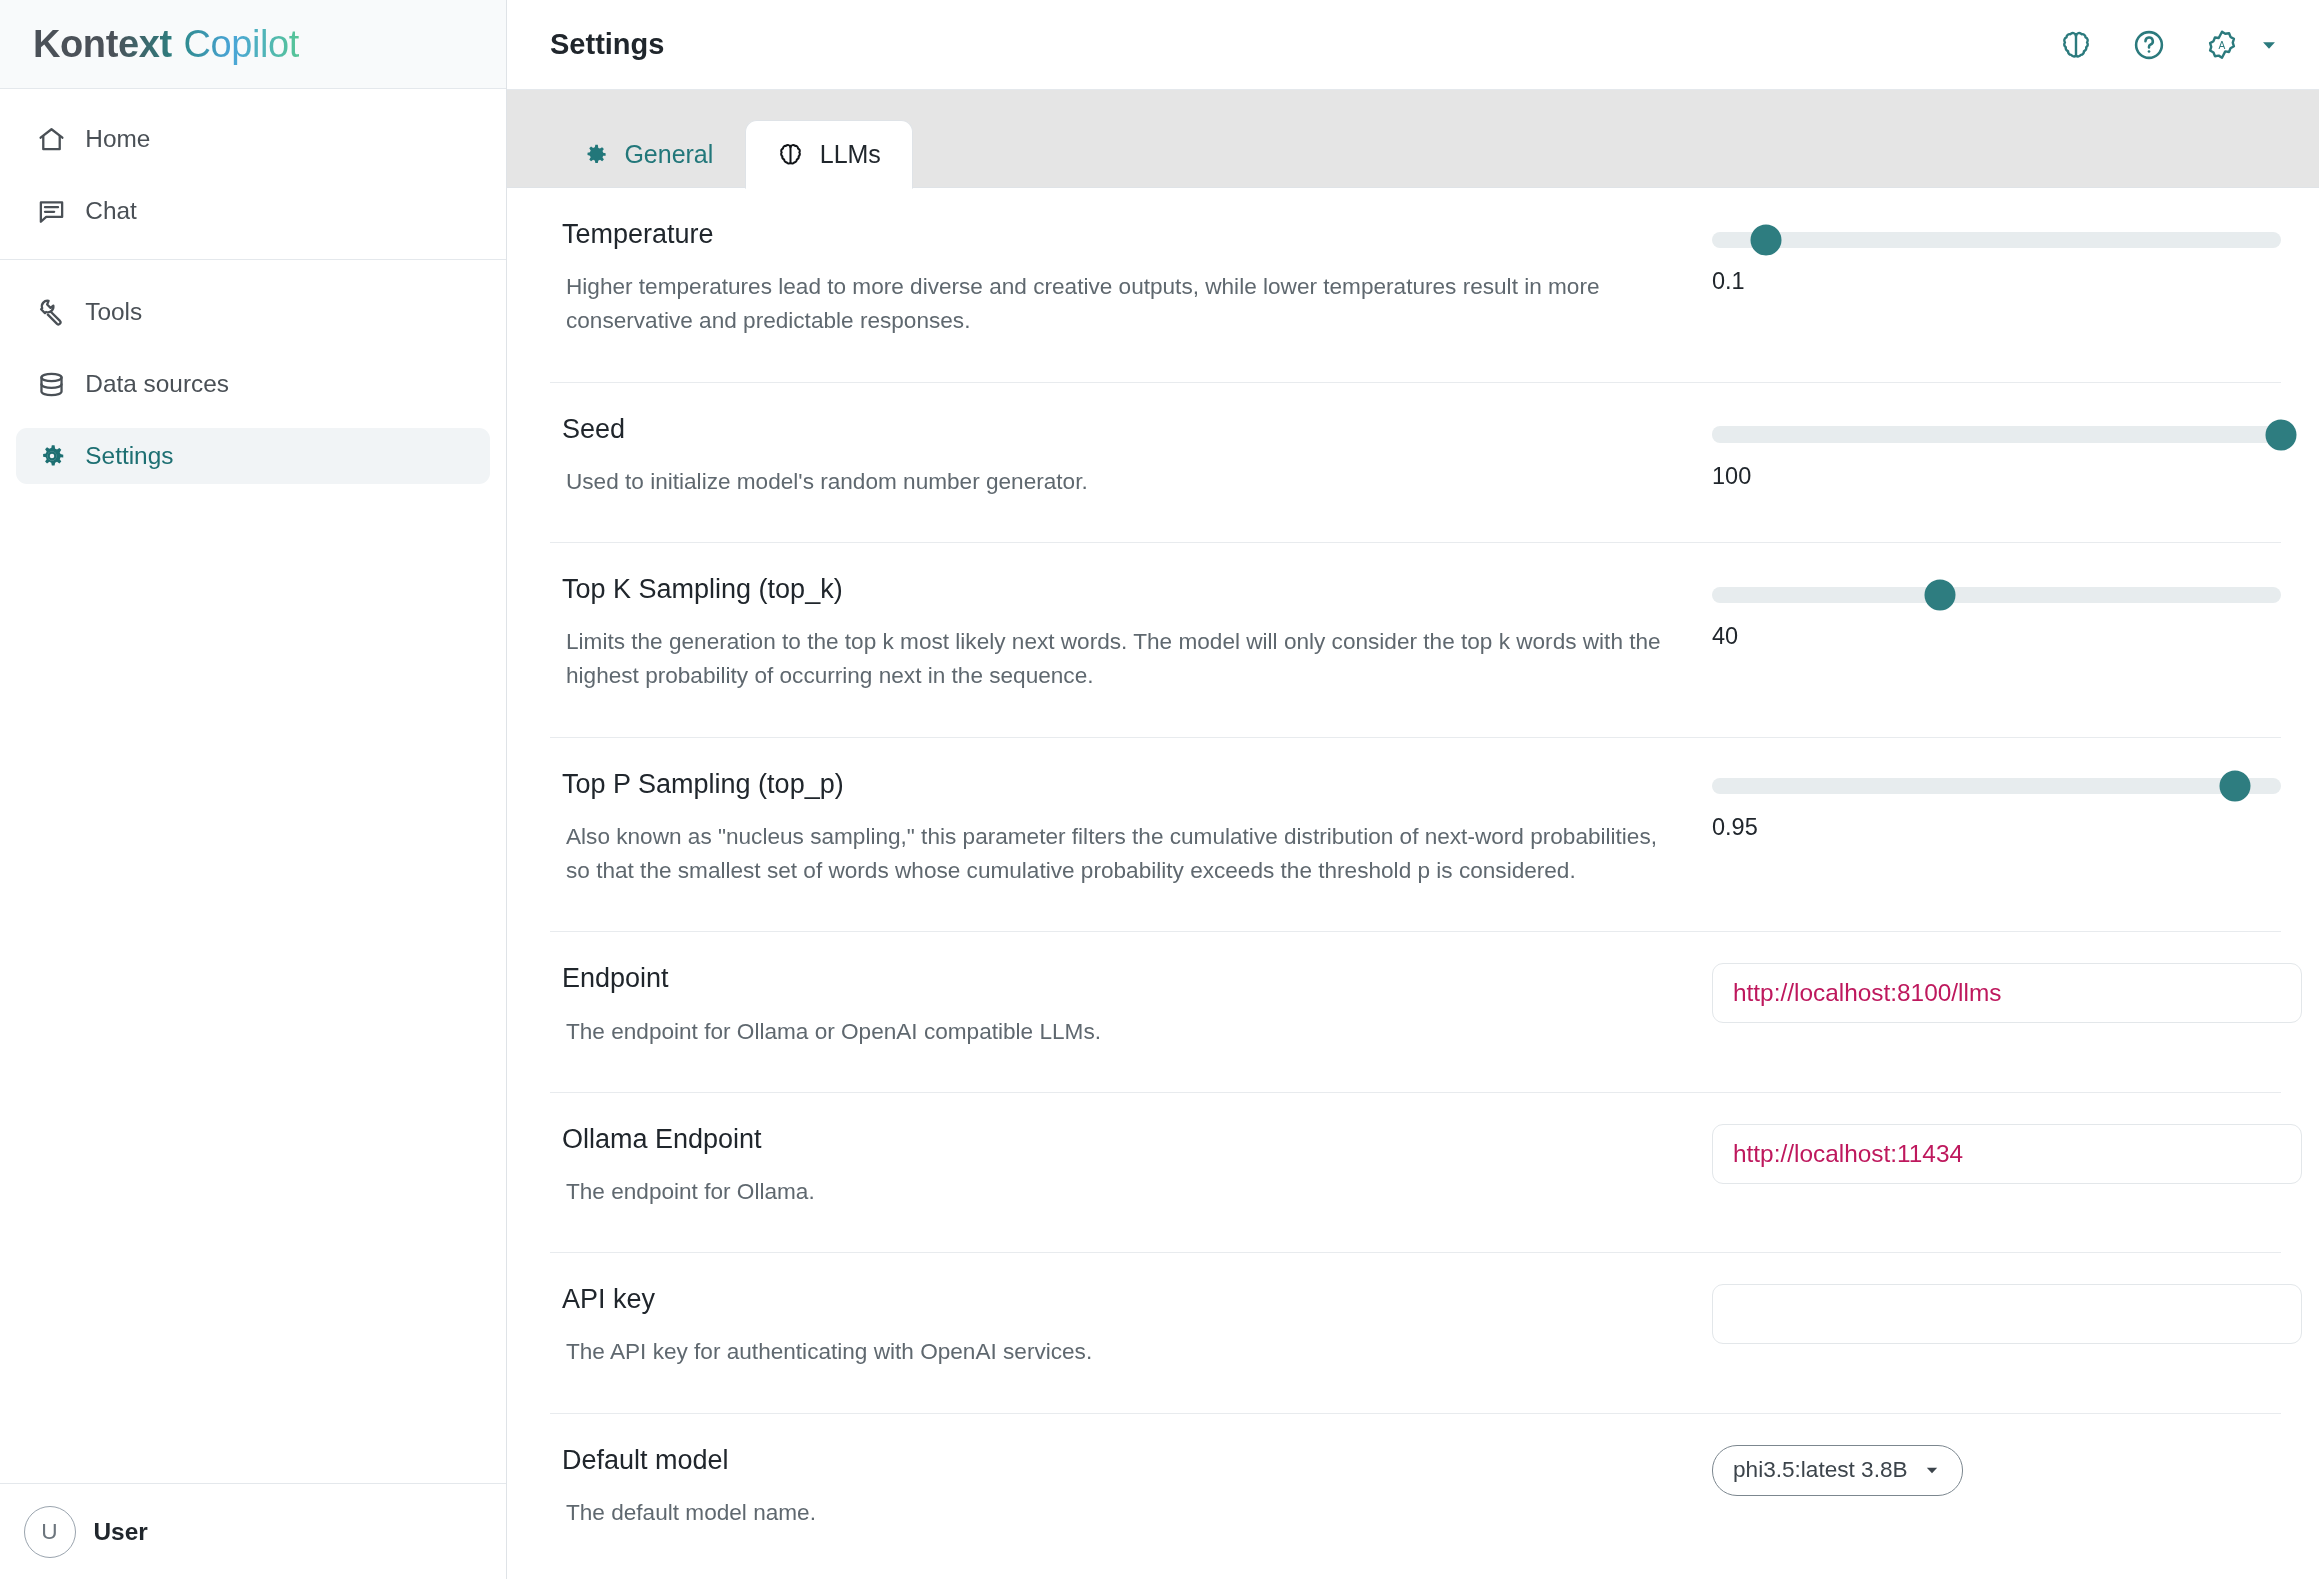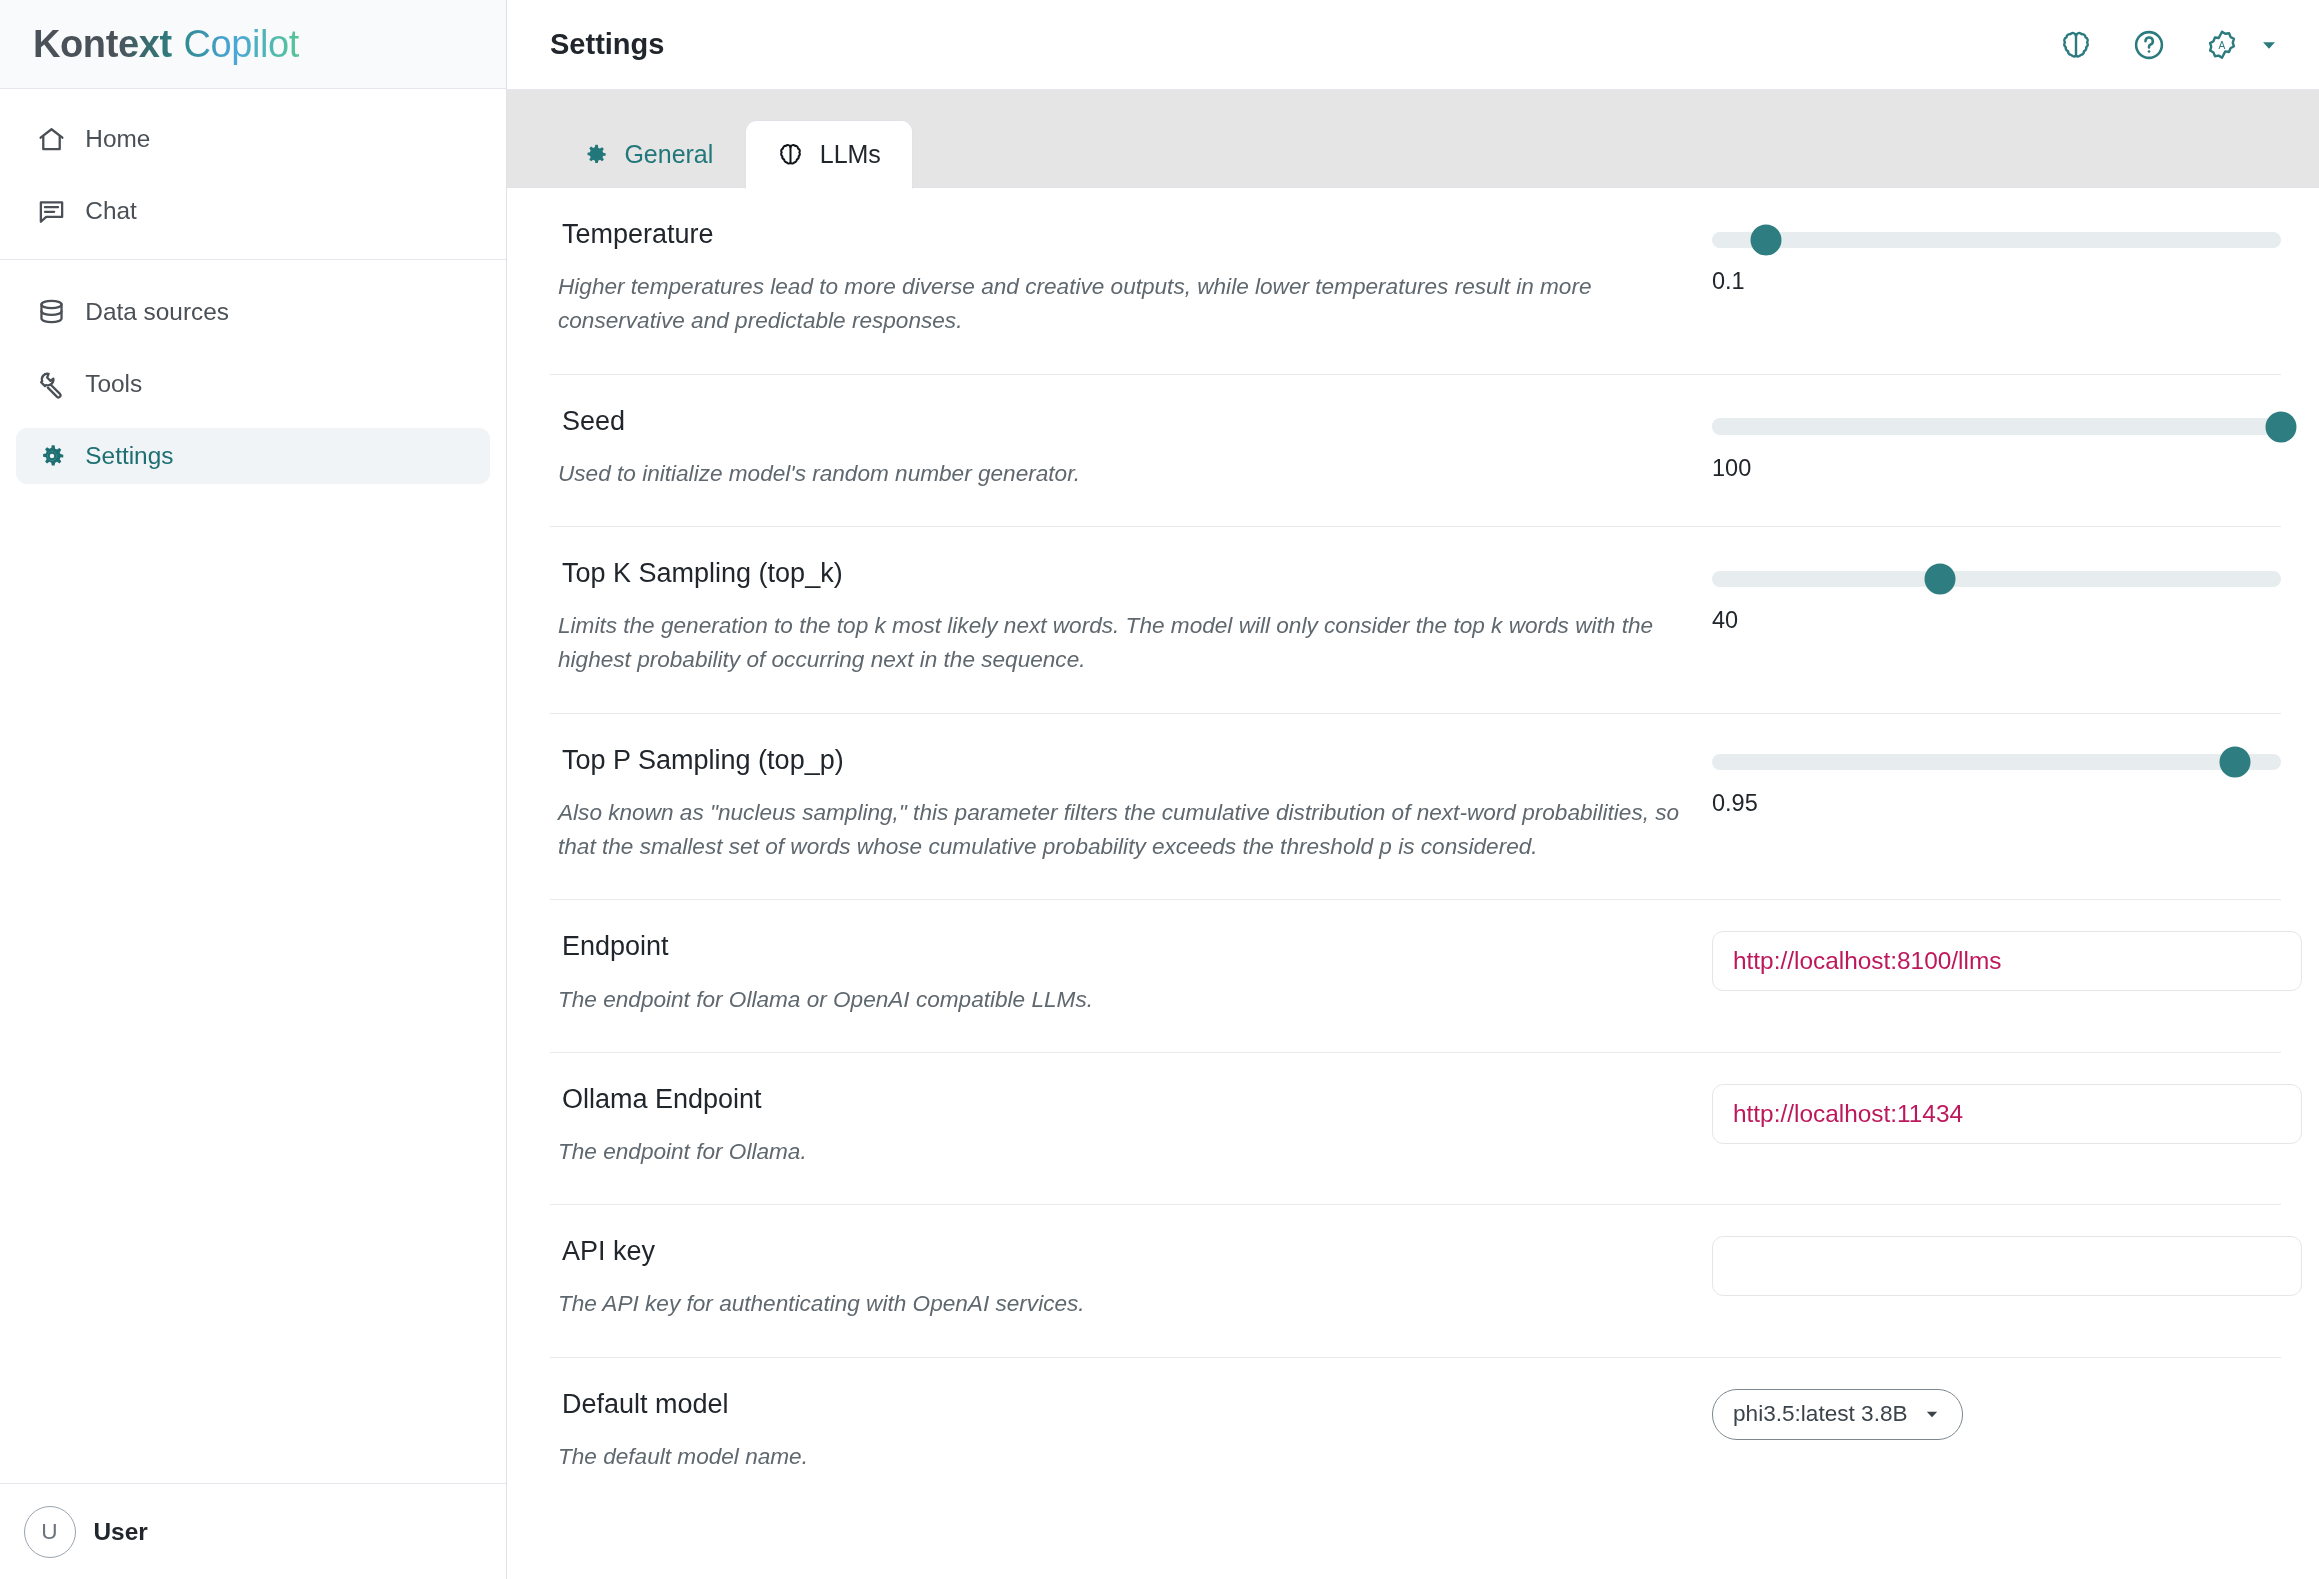--- a/index.html
+++ b/index.html
@@ -187,23 +187,22 @@
   .row-title {
     font-size: 27px;
     color: #20262c;
     margin: 0 0 20px 12px;
     line-height: 1.15;
   }
   .row-desc {
     font-size: 22.6px;
     color: #5f686f;
     line-height: 1.52;
-    margin: 8px;
+    margin: 16px;
     max-width: 1149px;
-    font-style: italic;
   }
   .row-right {
     flex: 1 1 auto;
     min-width: 0;
     display: flex;
     flex-direction: column;
   }
 
   
   .slider-ctl { width: 100%; padding-top: 12.7px; }
@@ -298,35 +297,35 @@
           </svg>
         </span>
         <span>Chat</span>
       </div>
     </nav>
 
     <nav class="nav-group g2">
       <div class="nav-item">
         <span class="nav-ico">
           <svg width="29" height="29" viewBox="0 0 24 24" fill="none" stroke="#4a5056" stroke-width="1.9" stroke-linecap="round" stroke-linejoin="round">
+            <path d="M9.6 3.2a4.6 4.6 0 0 0-5.3 6l-.9.9 3.2 3.2.9-.9a4.6 4.6 0 0 0 6-5.3L11.2 9 8.4 6.2z"></path>
+            <path d="M11.4 12.2 19 19.8a1.7 1.7 0 0 1-2.4 2.4l-7.6-7.6"></path>
+          </svg>
+        </span>
+        <span>Tools</span>
+      </div>
+      <div class="nav-item">
+        <span class="nav-ico">
+          <svg width="29" height="29" viewBox="0 0 24 24" fill="none" stroke="#4a5056" stroke-width="1.9" stroke-linecap="round" stroke-linejoin="round">
             <ellipse cx="12" cy="6.2" rx="8.3" ry="3"></ellipse>
             <path d="M3.7 6.2v5.6c0 1.66 3.72 3 8.3 3s8.3-1.34 8.3-3V6.2"></path>
             <path d="M3.7 11.9v5.9c0 1.66 3.72 3 8.3 3s8.3-1.34 8.3-3v-5.9"></path>
           </svg>
         </span>
         <span>Data sources</span>
-      </div>
-      <div class="nav-item">
-        <span class="nav-ico">
-          <svg width="29" height="29" viewBox="0 0 24 24" fill="none" stroke="#4a5056" stroke-width="1.9" stroke-linecap="round" stroke-linejoin="round">
-            <path d="M9.6 3.2a4.6 4.6 0 0 0-5.3 6l-.9.9 3.2 3.2.9-.9a4.6 4.6 0 0 0 6-5.3L11.2 9 8.4 6.2z"></path>
-            <path d="M11.4 12.2 19 19.8a1.7 1.7 0 0 1-2.4 2.4l-7.6-7.6"></path>
-          </svg>
-        </span>
-        <span>Tools</span>
       </div>
       <div class="nav-item active">
         <span class="nav-ico">
           <svg width="30" height="30" viewBox="0 0 24 24" fill="#1d6f72">
             <path d="M12 8.2a3.8 3.8 0 1 0 0 7.6 3.8 3.8 0 0 0 0-7.6zm0 5.6a1.8 1.8 0 1 1 0-3.6 1.8 1.8 0 0 1 0 3.6z"></path>
             <path d="M21 13.1v-2.2l-2.2-.45a6.9 6.9 0 0 0-.62-1.5l1.25-1.88-1.56-1.56-1.88 1.25a6.9 6.9 0 0 0-1.5-.62L14.05 3.4h-2.2l-.44 2.2a6.9 6.9 0 0 0-1.5.62L8.03 4.97 6.47 6.53l1.25 1.88a6.9 6.9 0 0 0-.62 1.5L4.9 10.35v2.2l2.2.45a6.9 6.9 0 0 0 .62 1.5l-1.25 1.88 1.56 1.56 1.88-1.25c.47.27.98.48 1.5.62l.45 2.2h2.2l.45-2.2c.52-.14 1.03-.35 1.5-.62l1.88 1.25 1.56-1.56-1.25-1.88c.27-.47.48-.98.62-1.5L21 13.1zm-9 2.5a3.6 3.6 0 1 1 0-7.2 3.6 3.6 0 0 1 0 7.2z"></path>
           </svg>
         </span>
         <span>Settings</span>
       </div>

